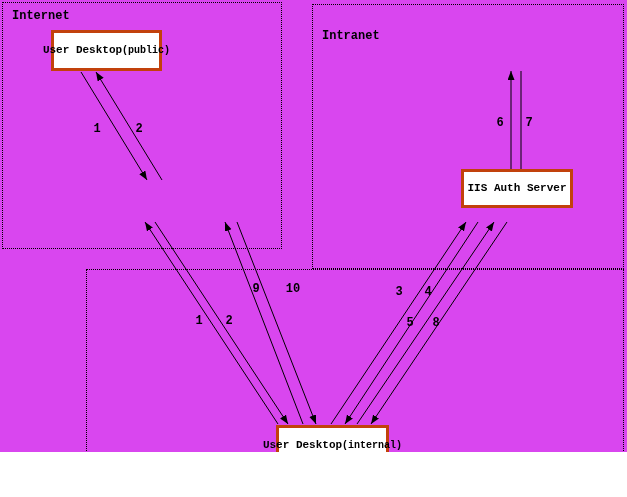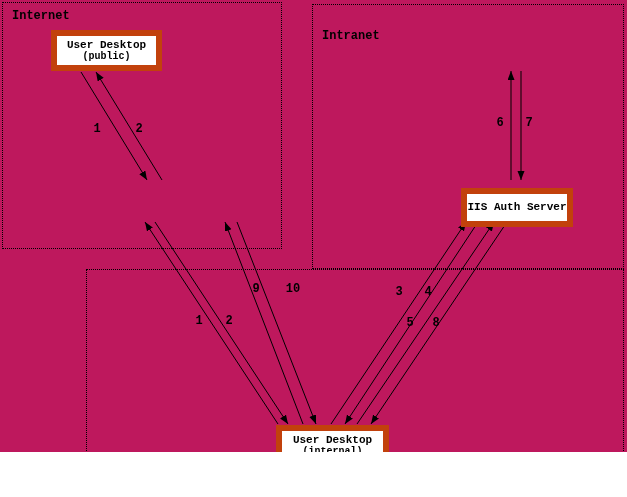--- a/index.html
+++ b/index.html
@@ -1,28 +1,28 @@
 <!DOCTYPE html>
 <html><head>
 <meta charset="utf-8">
 <style>
   html,body{margin:0;padding:0;background:#fff;}
   #canvas{
-    position:relative;width:627px;height:452px;background:#be185d;
+    position:relative;width:627px;height:452px;background:#d946ef;
     font-family:"Liberation Mono","DejaVu Sans Mono",monospace;
     color:#000;overflow:hidden;
   }
   .zone{position:absolute;border:1px dotted #000;box-sizing:border-box;}
   .zone-label{
     position:absolute;font-size:12px;font-weight:bold;letter-spacing:0px;
     white-space:nowrap;
   }
   .node{
-    position:absolute;border:6px solid #c2410c;background:#fff;box-sizing:border-box;
-    display:flex;flex-direction:column;align-items:center;justify-content:center;
+    position:absolute;border:3px solid #c2410c;background:#fff;box-sizing:border-box;
+    display:flex;flex-direction:row;align-items:center;justify-content:center;
     text-align:center;z-index:3;
   }
   .node-title{font-size:11px;font-weight:bold;white-space:nowrap;line-height:13px;}
   .node-subtitle{font-size:10px;font-weight:bold;white-space:nowrap;line-height:10px;}
   #edge-layer{position:absolute;left:0;top:0;z-index:2;}
   .edge-line{stroke:#000;stroke-width:1;}
   .edge-label{
     font-family:"Liberation Mono","DejaVu Sans Mono",monospace;
     font-size:12px;font-weight:bold;fill:#000;
   }
@@ -70,21 +70,21 @@
         <text x="410" y="326" text-anchor="middle" class="edge-label">5</text>
         <line x1="507" y1="222" x2="371" y2="424" class="edge-line" marker-end="url(#arrow)"></line>
         <text x="436" y="326" text-anchor="middle" class="edge-label">8</text>
       </g>
   </svg>
 
   <div class="node" id="node-0" style="left: 51px; top: 30px; width: 111px; height: 41px;">
     <div class="node-title">User Desktop</div>
     <div class="node-subtitle">(public)</div>
   </div>
-  <div class="node" id="node-3" style="left: 461px; top: 188px; width: 112px; height: 39px;">
+  <div class="node" id="node-3" style="left: 461px; top: 169px; width: 112px; height: 39px;">
     <div class="node-title">IIS Auth Server</div>
   </div>
   <div class="node" id="node-4" style="left: 276px; top: 425px; width: 113px; height: 41px;">
     <div class="node-title">User Desktop</div>
     <div class="node-subtitle">(internal)</div>
   </div>
 
 </div>
 
 </body></html>

